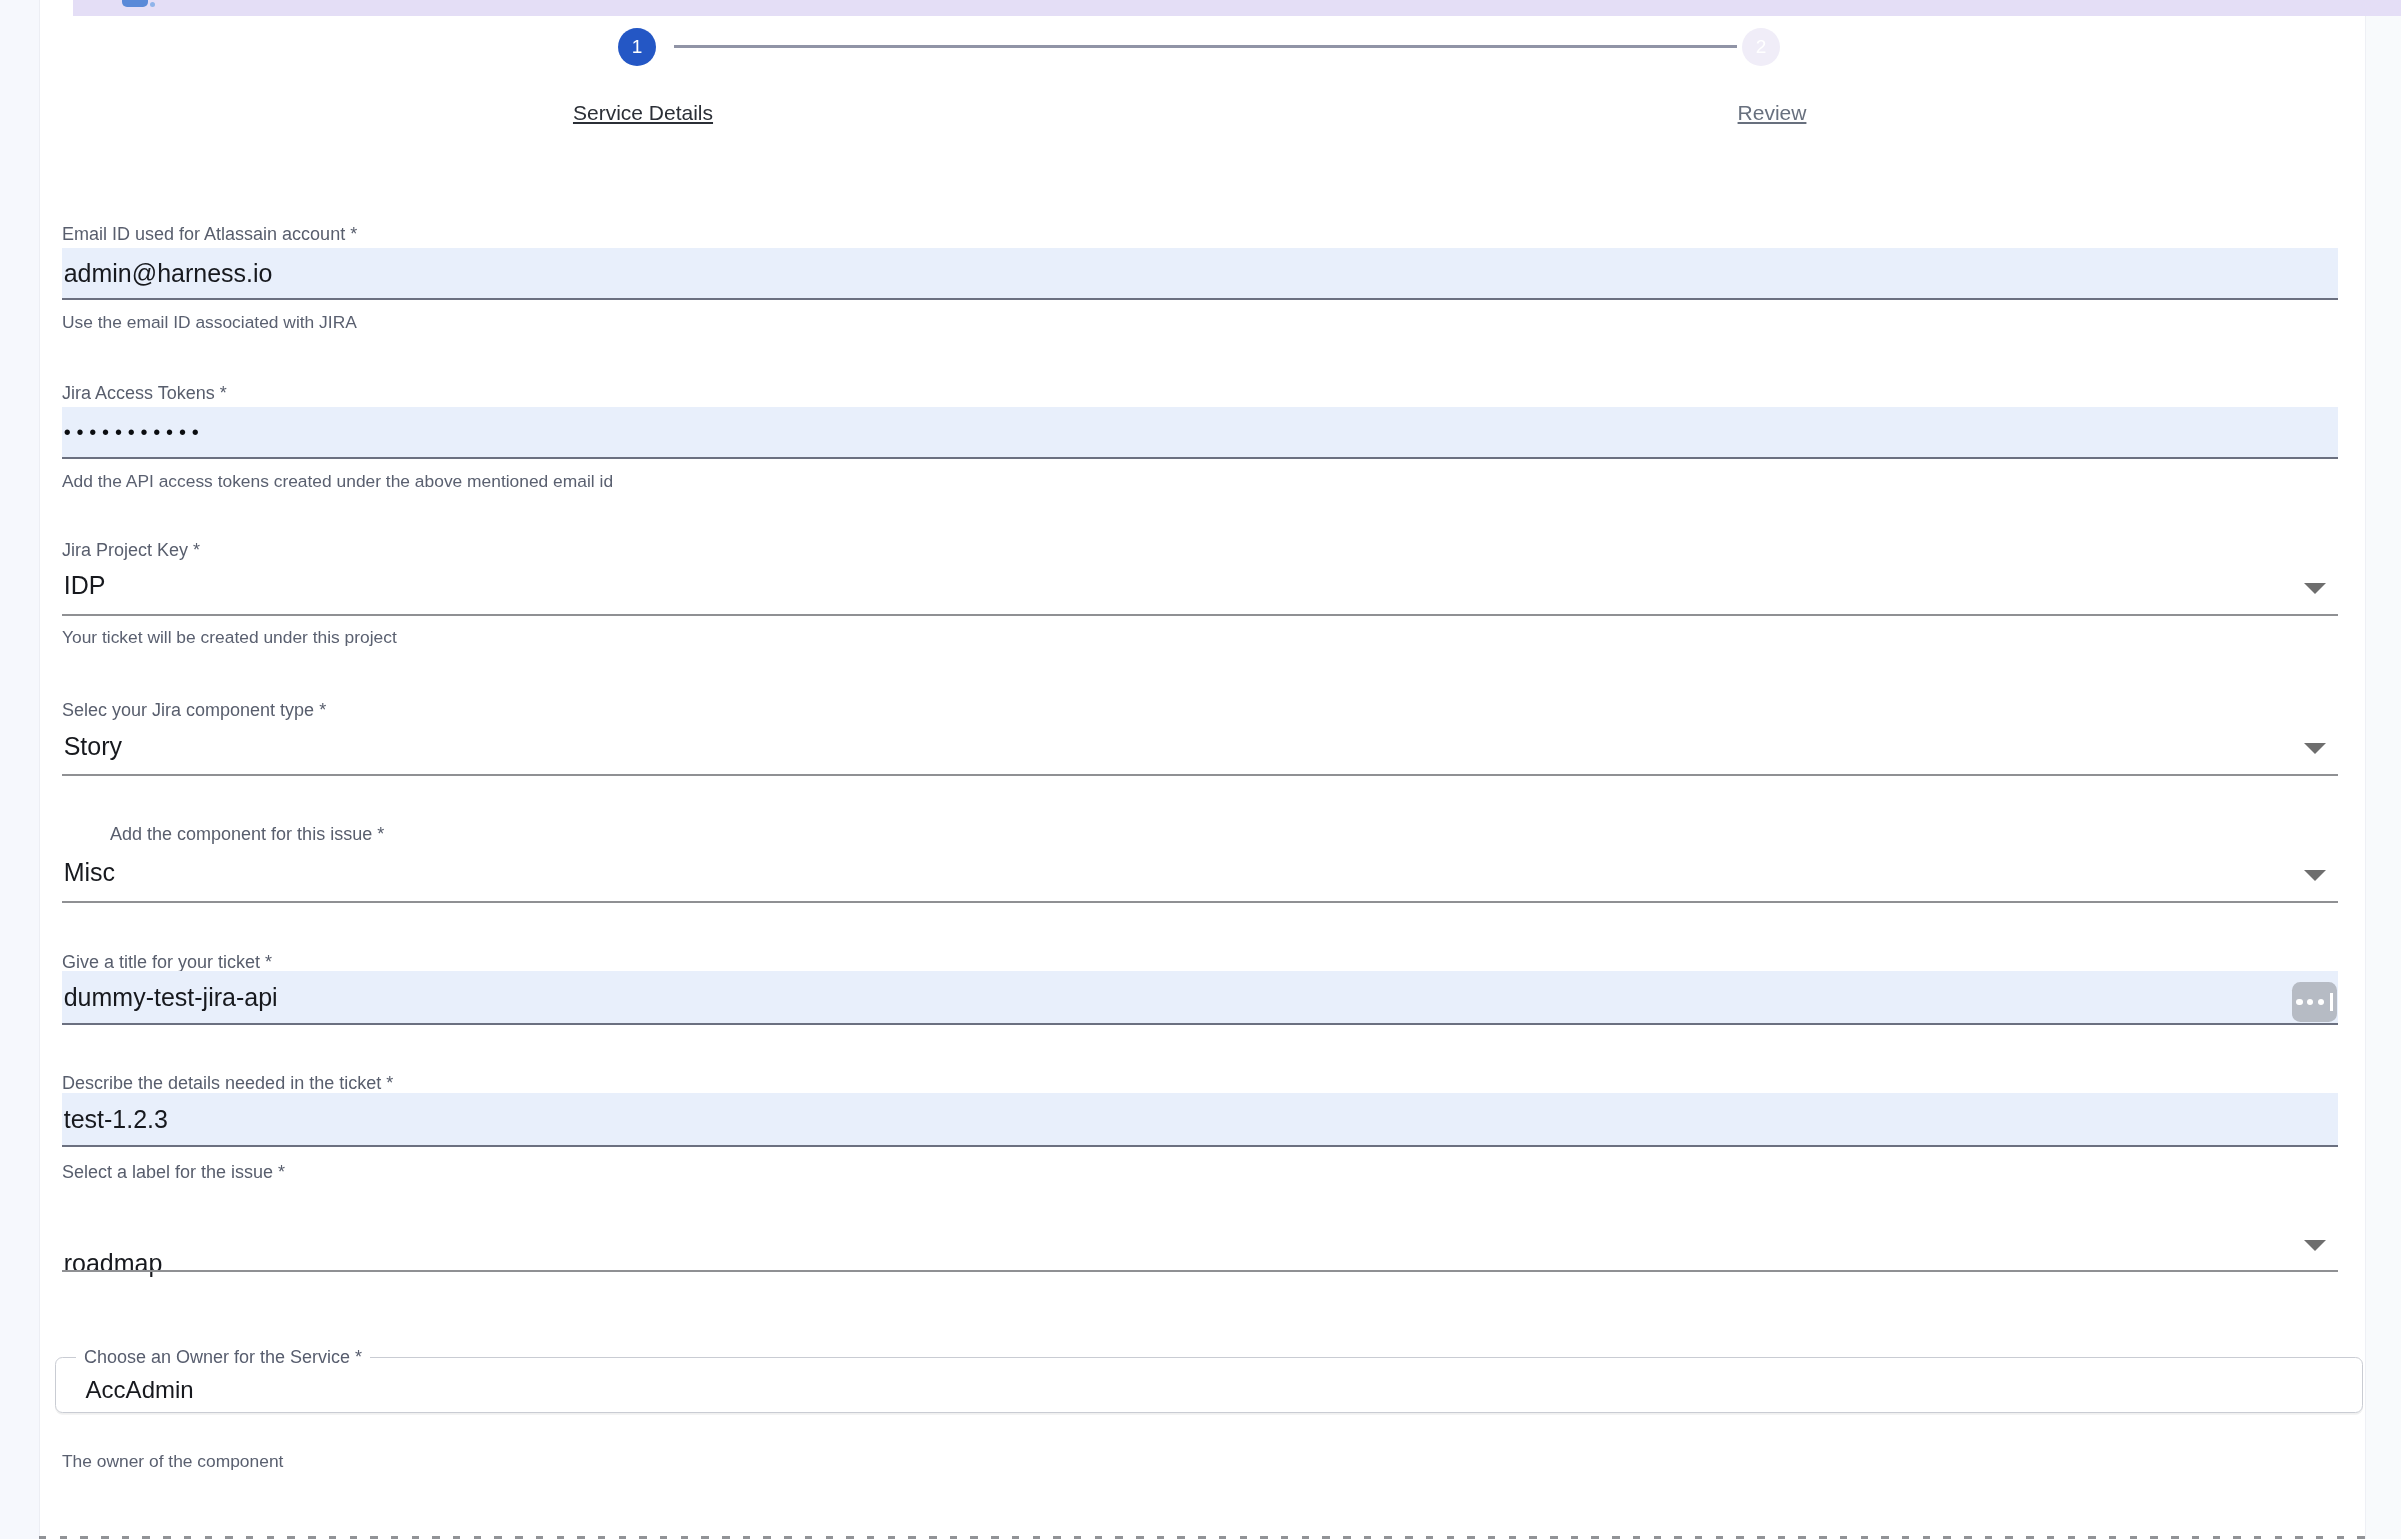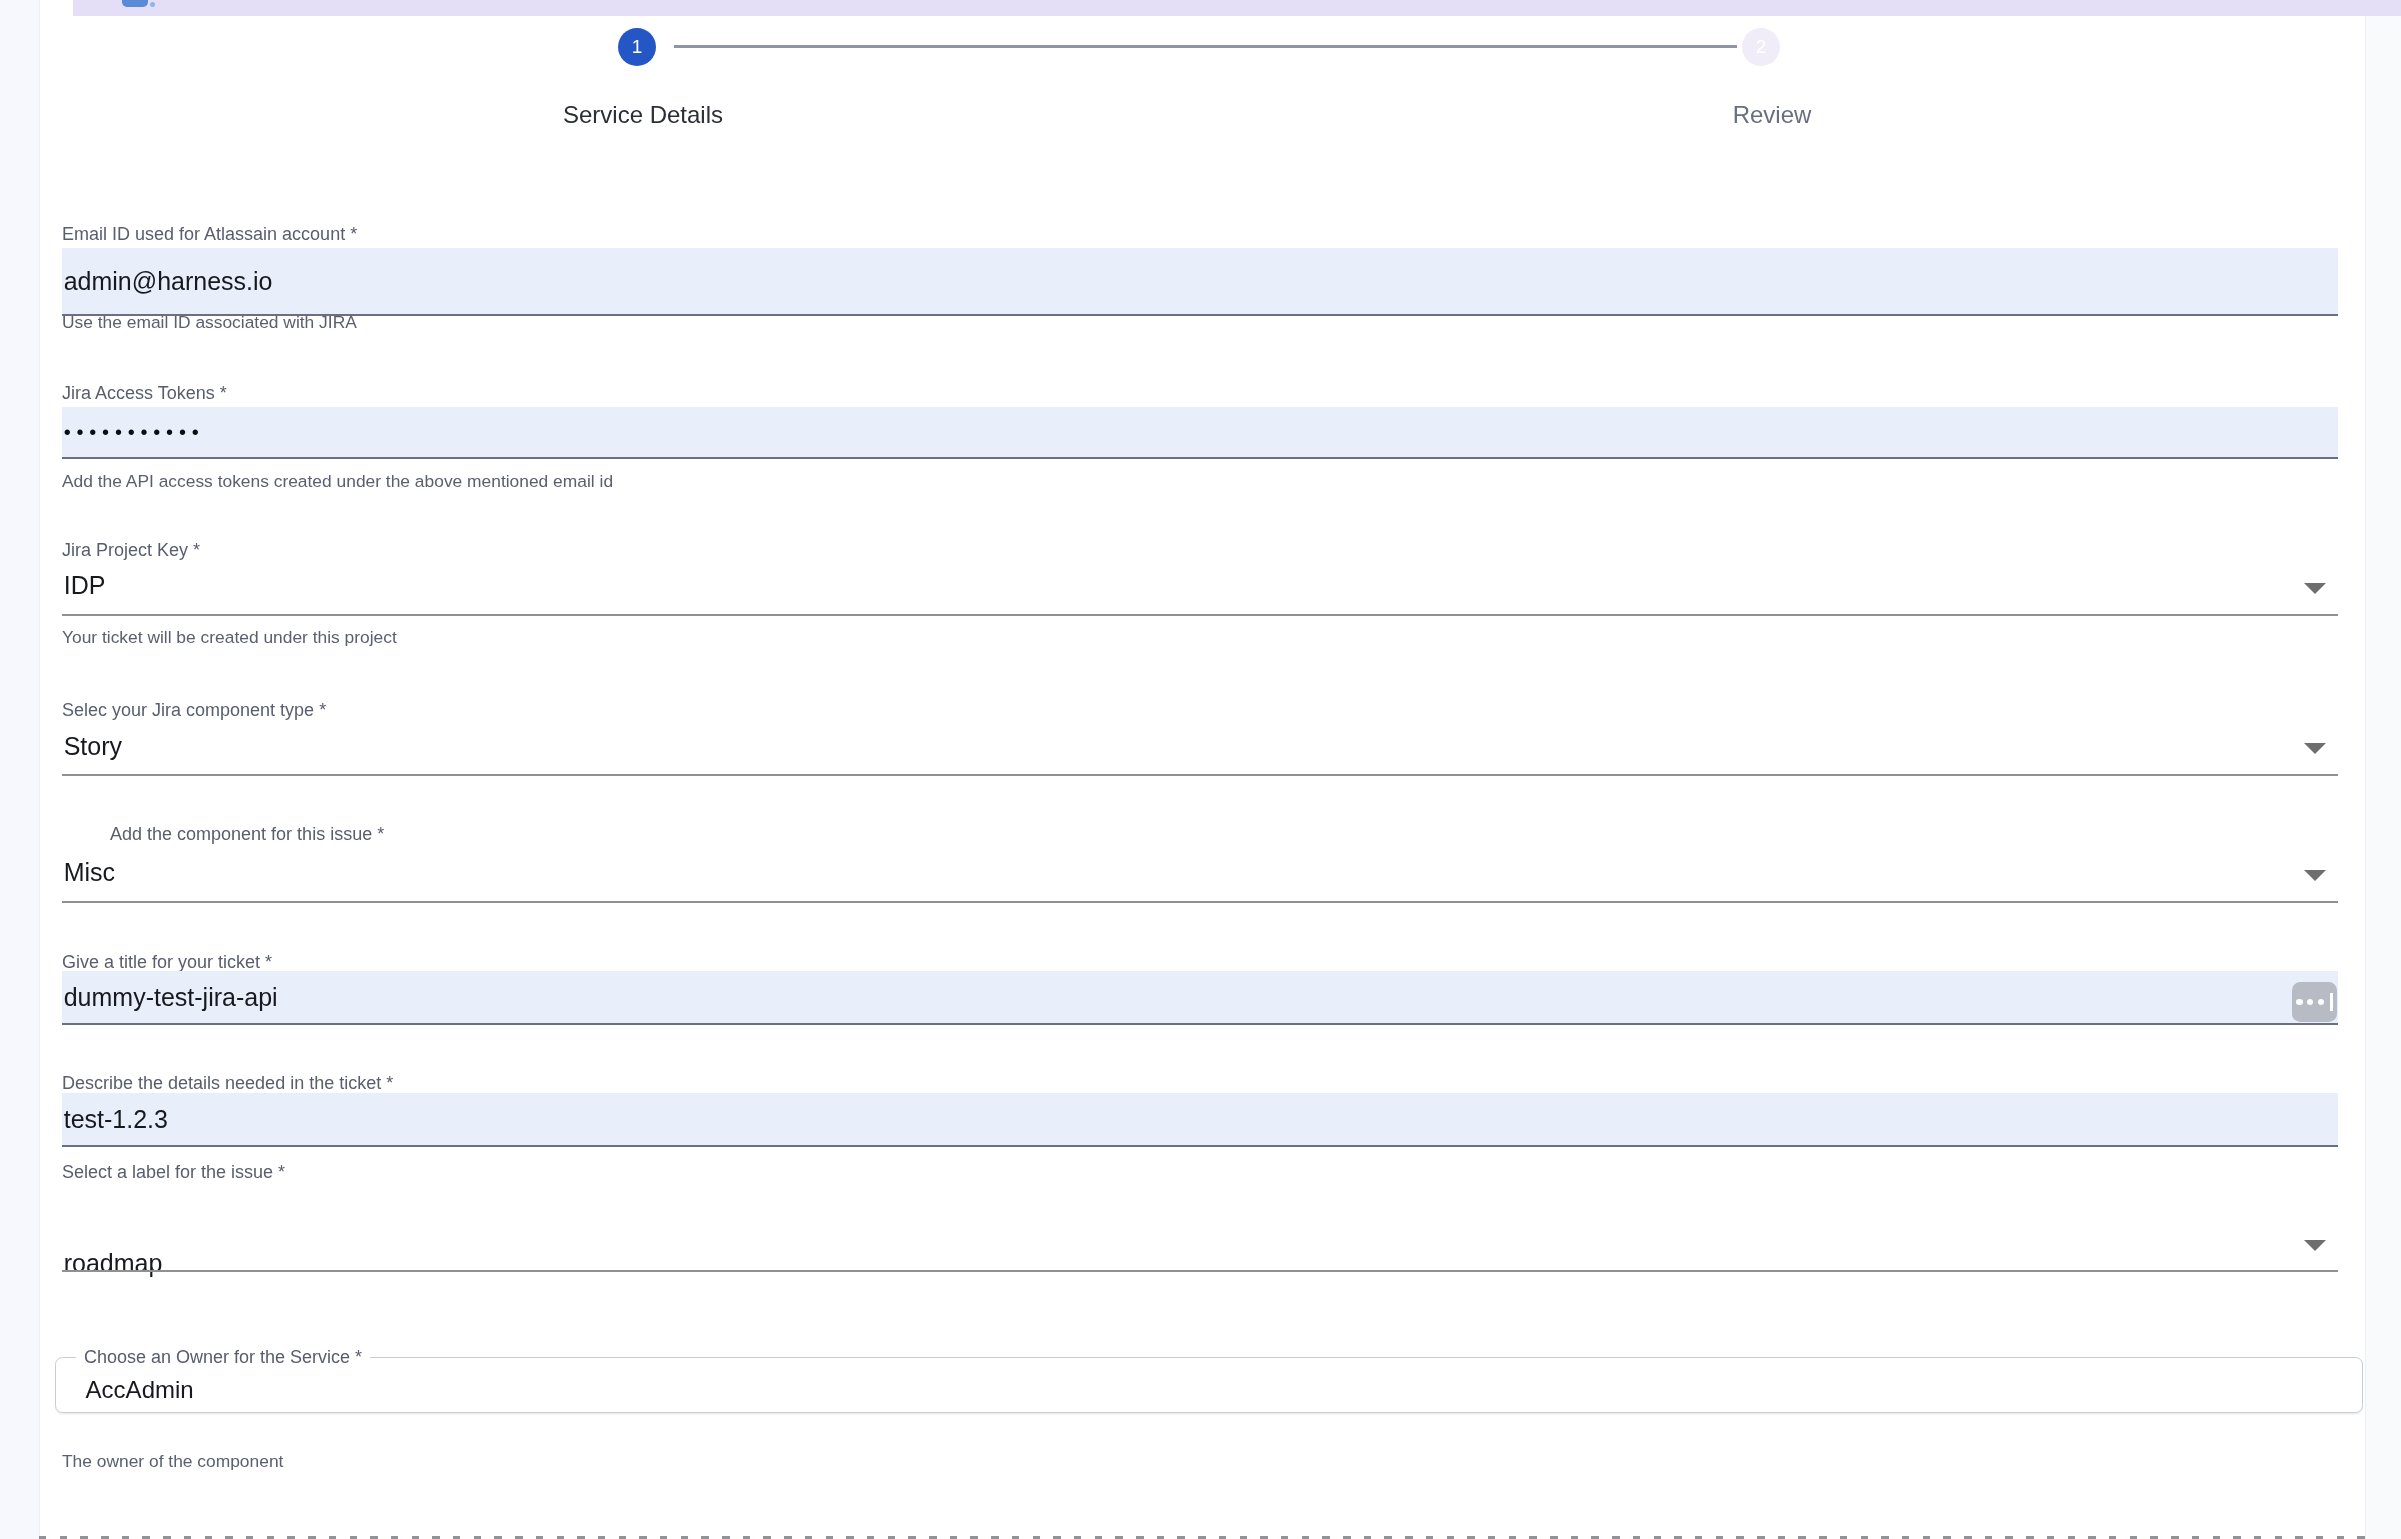--- a/index.html
+++ b/index.html
@@ -11,21 +11,21 @@
   .top-bar{position:absolute;left:73px;top:0;width:2329px;height:15.7px;background:#e4def6;}
   .cutoff-frag{position:absolute;left:49px;top:0;width:26px;height:7.4px;background:#5b8ad8;border-radius:0 0 5px 5px;}
   .cutoff-frag::after{content:"";position:absolute;right:-7.4px;top:1.7px;width:5.8px;height:5.8px;background:#8fb4ea;border-radius:50%;}
   .right-gutter{position:absolute;left:2365px;top:15.7px;width:36px;height:1524px;background:#f8fafc;border-left:0.8px solid #eef0f5;}
 
   
   .step-circle{position:absolute;width:38px;height:38px;border-radius:50%;display:flex;align-items:center;justify-content:center;font-size:19px;}
   .step-circle.active{background:#2457c5;color:#ffffff;font-weight:500;}
   .step-circle.inactive{background:#f0edf8;color:#ffffff;}
   .step-line{position:absolute;left:674px;top:45px;width:1063px;height:2.5px;background:#9094a6;}
-  .step-label{position:absolute;transform:translateX(-50%);white-space:nowrap;font-size:24px;}
+  .step-label{position:absolute;transform:translateX(-50%);white-space:nowrap;font-size:21px;text-decoration:underline;}
   .step-label.active{color:#2b2f36;font-weight:500;}
   .step-label.inactive{color:#68707e;}
 
   
   .form{position:absolute;left:62px;top:0;width:2276px;}
   .f-label{position:absolute;left:0;font-size:18px;color:#585e6d;white-space:nowrap;}
   .helper{position:absolute;left:0;font-size:17.4px;color:#5a6070;white-space:nowrap;}
   .input-box{position:absolute;left:0;width:2276px;background:#e8effb;border-bottom:2.5px solid #6b7080;box-sizing:border-box;display:flex;align-items:center;}
   .input-value{font-size:25px;color:#17191e;padding-left:1.7px;white-space:nowrap;}
   .dots{font-size:20px;letter-spacing:5.8px;color:#0b0d10;padding-left:1.7px;}
@@ -65,21 +65,21 @@
     <div class="step-label active" style="left:643px;top:101px;">Service Details</div>
     <div class="step-circle inactive" style="left:1742px;top:28px;">
       <span>2</span>
     </div>
     <div class="step-label inactive" style="left:1772px;top:101px;">Review</div>
   </div>
 
   <div class="form">
 
     <div class="f-label" style="top:224px;">Email ID used for Atlassain account *</div>
-    <div class="input-box" style="top:248px;height:68px;">
+    <div class="input-box" style="top:248px;height:52px;">
       <span class="input-value">admin@harness.io</span>
     </div>
     <div class="helper" style="top:312px;">Use the email ID associated with JIRA</div>
 
     <div class="f-label" style="top:383px;">Jira Access Tokens *</div>
     <div class="input-box" style="top:407px;height:52px;">
       <span class="dots">•••••••••••</span>
     </div>
     <div class="helper" style="top:471px;">Add the API access tokens created under the above mentioned email id</div>
 

